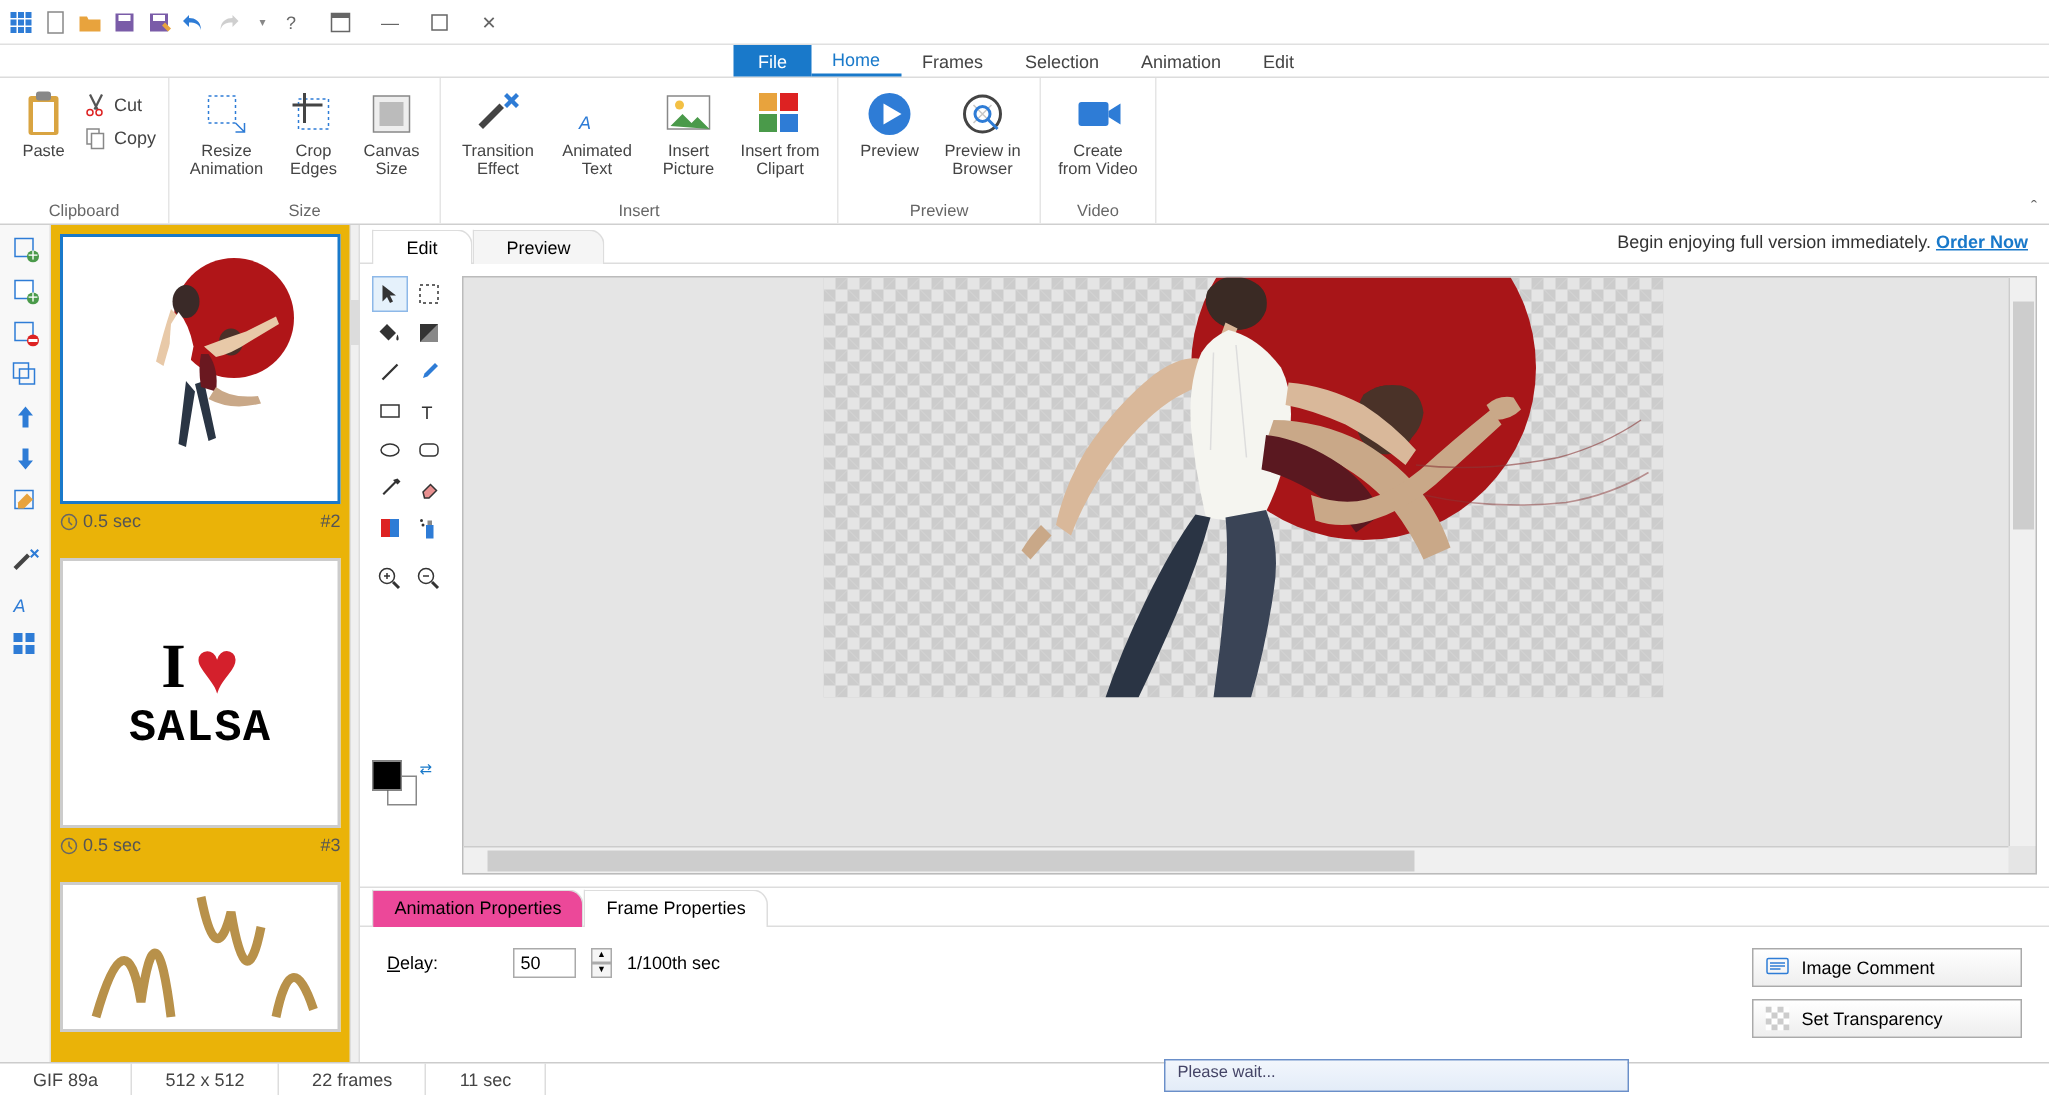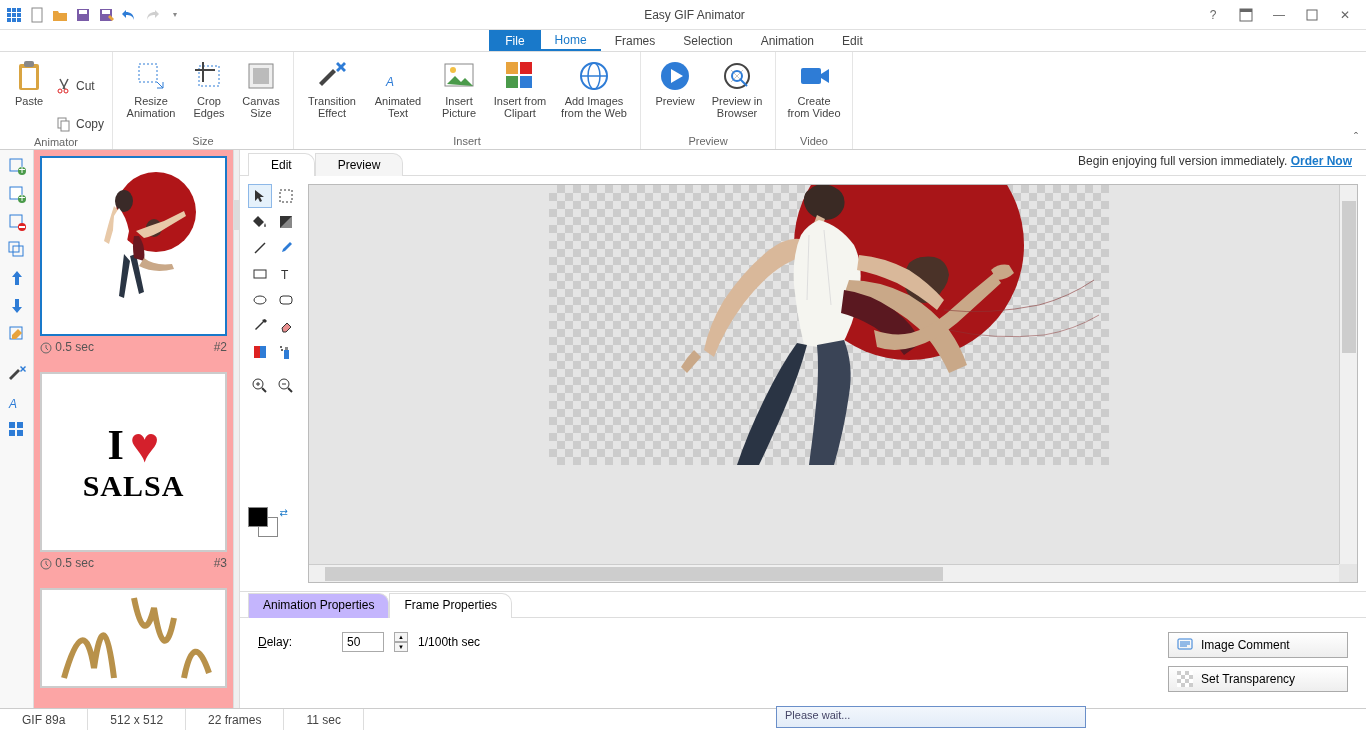--- a/index.html
+++ b/index.html
@@ -21,29 +21,29 @@
 .menu-tab.active { color: #1979ca; font-weight: 400; border-bottom: 2px solid #1979ca; }
 
 
 .ribbon { height: 98px; background: #fff; border-bottom: 1px solid #cfcfcf; display: flex; position: relative; }
 .ribbon-group { border-right: 1px solid #e5e5e5; padding: 4px 8px 2px 8px; display: flex; flex-direction: column; }
 .ribbon-group-content { flex: 1; display: flex; align-items: flex-start; gap: 6px; }
 .ribbon-group-label { text-align: center; color: #666; font-size: 11px; padding-top: 2px; }
 .rbtn-lg { display: flex; flex-direction: column; align-items: center; justify-content: center; width: 60px; cursor: pointer; padding-top: 4px; }
 .rbtn-lg .ricon { width: 32px; height: 32px; margin-bottom: 3px; }
 .rbtn-lg .rlabel { text-align: center; font-size: 11px; line-height: 12px; color: #444; }
-.rbtn-sm { display: flex; align-items: center; gap: 4px; height: 20px; cursor: pointer; color: #444; font-size: 11px; margin-top: 16px; }
+.rbtn-sm { display: flex; align-items: center; gap: 4px; height: 20px; cursor: pointer; color: #444; font-size: 11px; }
 .rbtn-sm svg { width: 16px; height: 16px; }
 .ribbon-collapse { position: absolute; right: 8px; bottom: 4px; color: #666; cursor: pointer; }
 
 
 .main { display: flex; height: 558px; }
 .left-toolbar { width: 34px; background: #f8f8f8; border-right: 1px solid #ddd; display: flex; flex-direction: column; align-items: center; padding-top: 4px; gap: 4px; }
 .lt-btn { width: 24px; height: 24px; display: flex; align-items: center; justify-content: center; cursor: pointer; }
-.frame-strip { width: 200px; background: #fca5a5; padding: 6px; overflow-y: auto; border-right: 1px solid #ddd; position: relative; }
+.frame-strip { width: 200px; background: #eab308; padding: 6px; overflow-y: auto; border-right: 1px solid #ddd; position: relative; }
 .frame-thumb { background: #fff; border: 2px solid #1979ca; margin-bottom: 4px; height: 180px; display: flex; align-items: center; justify-content: center; position: relative; }
 .frame-thumb.inactive { border-color: #ccc; }
 .frame-meta { display: flex; justify-content: space-between; align-items: center; margin-bottom: 18px; color: #555; font-size: 11px; }
 .frame-meta svg { width: 12px; height: 12px; vertical-align: middle; }
 .splitter { width: 6px; background: #f0f0f0; cursor: ew-resize; border-right: 1px solid #ddd; position: relative; }
 .splitter-grip { position: absolute; top: 50px; left: 0; width: 6px; height: 30px; background: #dcdcdc; }
 
 
 .right-pane { flex: 1; display: flex; flex-direction: column; }
 .edit-tabs { height: 26px; display: flex; align-items: flex-end; border-bottom: 1px solid #ddd; padding-left: 8px; position: relative; text-align: right; }
@@ -66,21 +66,21 @@
 .canvas-inner { position: absolute; left: 240px; top: 0; width: 560px; height: 280px; background-image: linear-gradient(45deg,#ccc 25%,transparent 25%),linear-gradient(-45deg,#ccc 25%,transparent 25%),linear-gradient(45deg,transparent 75%,#ccc 75%),linear-gradient(-45deg,transparent 75%,#ccc 75%); background-size: 16px 16px; background-position: 0 0,0 8px,8px -8px,-8px 0; }
 .canvas-art { position: absolute; inset: 0; }
 .hscroll { position: absolute; left: 0; right: 18px; bottom: 0; height: 18px; background: #f0f0f0; border-top: 1px solid #ccc; }
 .hscroll-thumb { position: absolute; left: 16px; width: 60%; height: 14px; top: 2px; background: #cdcdcd; }
 .vscroll { position: absolute; right: 0; top: 0; bottom: 18px; width: 18px; background: #f0f0f0; border-left: 1px solid #ccc; }
 .vscroll-thumb { position: absolute; top: 16px; height: 40%; width: 14px; left: 2px; background: #cdcdcd; }
 
 
 .bottom-panel { border-top: 1px solid #ddd; padding: 0; }
 .bp-tabs { display: flex; height: 26px; border-bottom: 1px solid #ddd; padding-left: 8px; }
-.bp-tab { padding: 4px 14px; border: 1px solid #ddd; border-bottom: none; cursor: pointer; background: #c4b5fd; border-radius: 0 10px 0 0; position: relative; top: 1px; }
+.bp-tab { padding: 4px 14px; border: 1px solid #ddd; border-bottom: none; cursor: pointer; background: #ec4899; border-radius: 0 10px 0 0; position: relative; top: 1px; }
 .bp-tab.active { background: #fff; }
 .bp-content { padding: 14px 18px; height: 90px; display: flex; align-items: flex-start; }
 .delay-row { display: flex; align-items: center; gap: 10px; }
 .delay-input { width: 42px; height: 20px; border: 1px solid #aaa; padding: 0 4px; }
 .spinner { display: flex; flex-direction: column; }
 .spin-btn { width: 14px; height: 10px; border: 1px solid #aaa; background: #f5f5f5; font-size: 6px; display: flex; align-items: center; justify-content: center; cursor: pointer; }
 .bp-buttons { margin-left: auto; display: flex; flex-direction: column; gap: 8px; }
 .bp-btn { width: 180px; height: 26px; border: 1px solid #aaa; background: linear-gradient(#fff,#eee); display: flex; align-items: center; gap: 8px; padding: 0 8px; cursor: pointer; }
 
 
@@ -140,21 +140,20 @@
           <path d="M5 3L1 7l4 4V8c4 0 7 1 8 5 0-6-4-8-8-8V3z" fill="#2e7cd6"></path>
         </svg>
       </div>
     <div class="qat-btn" style="opacity:.4">
         <svg viewBox="0 0 16 16">
           <path d="M11 3l4 4-4 4V8c-4 0-7 1-8 5 0-6 4-8 8-8V3z" fill="#888"></path>
         </svg>
       </div>
     <div class="qat-btn" style="color:#888;font-size:8px">▾</div>
   </div>
-  <div class="title-text">Easy GIF Animator</div>
   <div class="title-controls">
     <div class="title-ctl">?</div>
     <div class="title-ctl">
         <svg width="14" height="14" viewBox="0 0 14 14">
           <rect x="1" y="1" width="12" height="12" fill="none" stroke="#666"></rect>
           <rect x="1" y="1" width="12" height="3" fill="#666"></rect>
         </svg>
       </div>
     <div class="title-ctl">—</div>
     <div class="title-ctl">
@@ -197,21 +196,21 @@
           </div>
         <div class="rbtn-sm">
             <svg viewBox="0 0 16 16">
               <rect x="2" y="2" width="8" height="10" fill="#fff" stroke="#888"></rect>
               <rect x="5" y="5" width="8" height="10" fill="#fff" stroke="#888"></rect>
             </svg>
             <span>Copy</span>
           </div>
       </div>
     </div>
-    <div class="ribbon-group-label">Animator</div>
+    <div class="ribbon-group-label">Clipboard</div>
   </div>
 
   <div class="ribbon-group">
     <div class="ribbon-group-content">
       <div class="rbtn-lg">
           <svg class="ricon" viewBox="0 0 32 32">
             <rect x="4" y="4" width="18" height="18" fill="none" stroke="#2e7cd6" stroke-dasharray="2"></rect>
             <path d="M22 22l6 6M28 22v6h-6" stroke="#2e7cd6" fill="none"></path>
           </svg>
           <div class="rlabel" style="white-space:pre-line">Resize
@@ -265,29 +264,20 @@
         </div>
       <div class="rbtn-lg">
           <svg class="ricon" viewBox="0 0 32 32">
             <rect x="2" y="2" width="12" height="12" fill="#e8a33d"></rect>
             <rect x="16" y="2" width="12" height="12" fill="#d22"></rect>
             <rect x="2" y="16" width="12" height="12" fill="#4a9a4a"></rect>
             <rect x="16" y="16" width="12" height="12" fill="#2e7cd6"></rect>
           </svg>
           <div class="rlabel" style="white-space:pre-line">Insert from
 Clipart</div>
-        </div>
-      <div class="rbtn-lg" style="width:76px">
-          <svg class="ricon" viewBox="0 0 32 32">
-            <circle cx="16" cy="16" r="13" fill="none" stroke="#2e7cd6" stroke-width="2"></circle>
-            <ellipse cx="16" cy="16" rx="6" ry="13" fill="none" stroke="#2e7cd6" stroke-width="1.5"></ellipse>
-            <line x1="3" y1="16" x2="29" y2="16" stroke="#2e7cd6" stroke-width="1.5"></line>
-          </svg>
-          <div class="rlabel" style="white-space:pre-line">Add Images
-from the Web</div>
         </div>
     </div>
     <div class="ribbon-group-label">Insert</div>
   </div>
 
   <div class="ribbon-group">
     <div class="ribbon-group-content">
       <div class="rbtn-lg" style="width:52px">
           <svg class="ricon" viewBox="0 0 32 32">
             <circle cx="16" cy="16" r="14" fill="#2e7cd6"></circle>
@@ -415,21 +405,21 @@
           </svg> <span>0.5 sec</span></span>
       <span>#2</span>
     </div>
 
     <div class="frame-thumb inactive">
       <div class="i-salsa">
         <div style="display:flex;align-items:center;justify-content:center;gap:6px">
           <span style="font-size:42px;font-family:serif">I</span>
           <span class="heart">♥</span>
         </div>
-        <div style="font-size:30px;letter-spacing:1px;font-family:Liberation Serif, serif">SALSA</div>
+        <div style="font-size:30px;letter-spacing:1px;font-family:Liberation Mono, monospace">SALSA</div>
       </div>
     </div>
     <div class="frame-meta">
       <span><svg viewBox="0 0 12 12">
             <circle cx="6" cy="6" r="5" fill="none" stroke="#666"></circle>
             <path d="M6 3v3l2 2" stroke="#666" fill="none"></path>
           </svg> <span>0.5 sec</span></span>
       <span>#3</span>
     </div>
 

